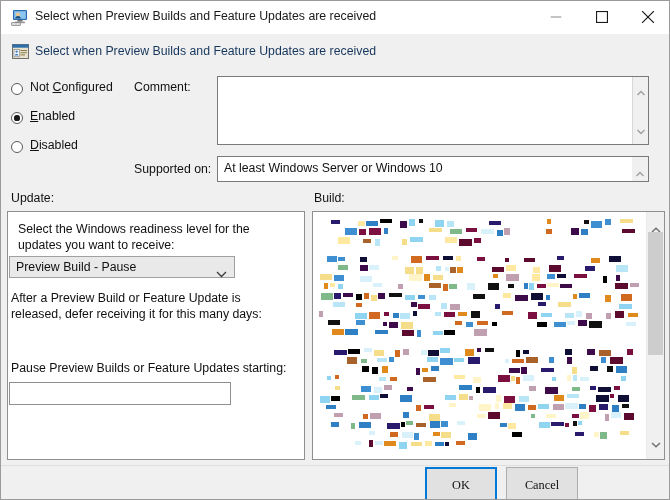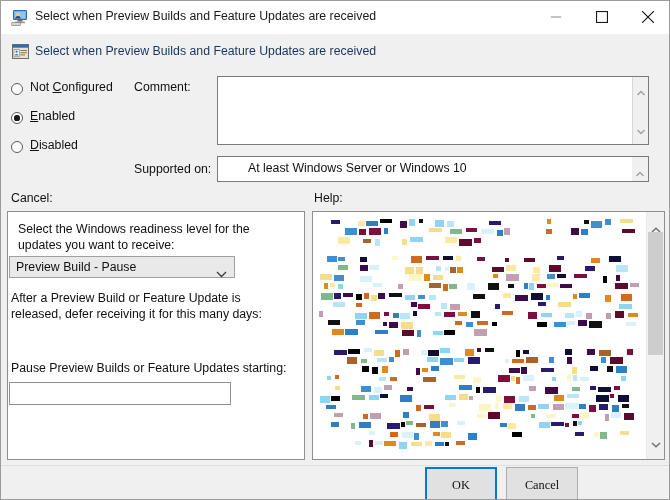--- a/index.html
+++ b/index.html
@@ -168,21 +168,20 @@
     background: #ffffff;
     border: 1px solid #7a7a7a;
     box-sizing: border-box;
   }
   #supported-text {
     position: absolute;
     left: 6px; top: 4px;
     font-size: 12.3px;
     color: #111111;
     white-space: nowrap;
-    margin-left: 24px;
   }
   #supported-scroll {
     position: absolute;
     right: 0; top: 0;
     width: 16px; height: 24px;
     background: #f0f0f0;
   }
   .sb-arrow { position: absolute; left: 50%; transform: translateX(-50%); }
 
   
@@ -451,22 +450,22 @@
     <div id="supported-text">At least Windows Server or Windows 10</div>
     <div id="supported-scroll">
       <span class="sb-arrow" style="top:6px;">
         <svg width="9" height="6" viewBox="0 0 9 6">
             <path d="M1 5 L4.5 1.5 L8 5" stroke="#a0a0a0" stroke-width="1.4" fill="none"></path>
           </svg>
       </span>
     </div>
   </div>
 
-  <div id="options-label">Cancel:</div>
-  <div id="help-label">Help:</div>
+  <div id="options-label">Update:</div>
+  <div id="help-label">Build:</div>
 
   <div id="options-panel">
     <div id="opt-prompt1">Select the Windows readiness level for the updates you want to receive:</div>
   </div>
 
   <div id="readiness-select">
     <div id="readiness-value">Preview Build - Pause</div>
     <span id="readiness-arrow">
       <svg width="11" height="7" viewBox="0 0 11 7">
           <path d="M1 1 L5.5 5.5 L10 1" stroke="#3a3a3a" stroke-width="1.3" fill="none"></path>

